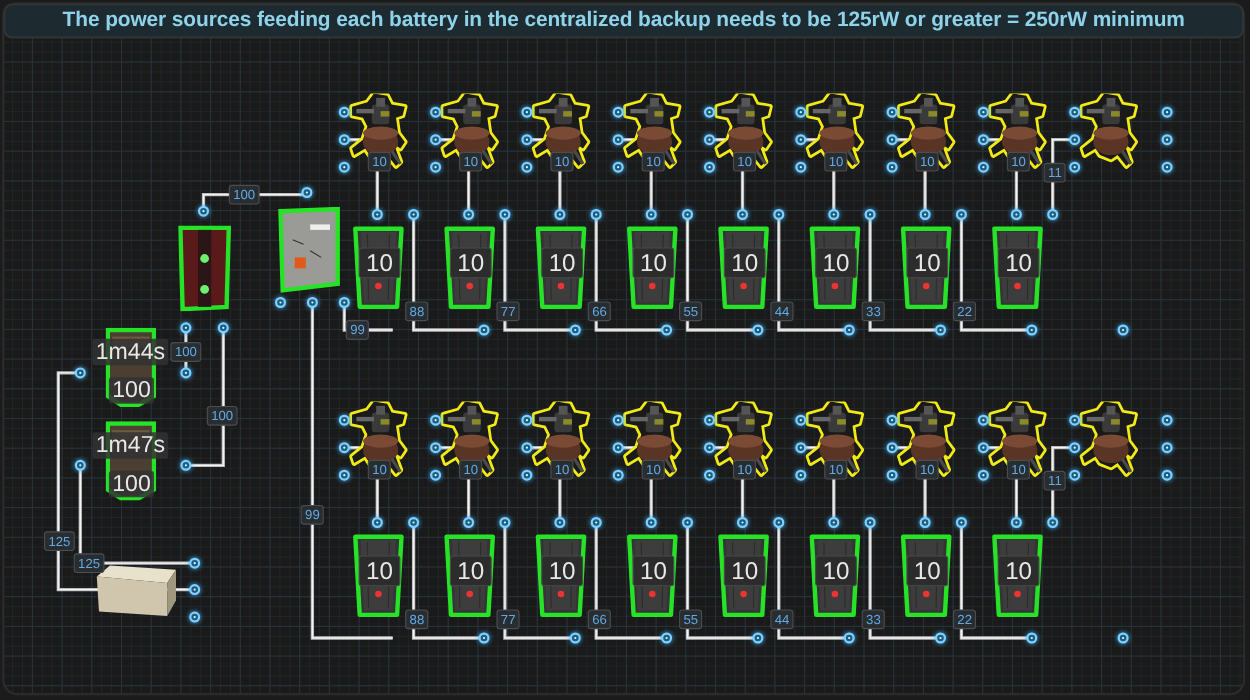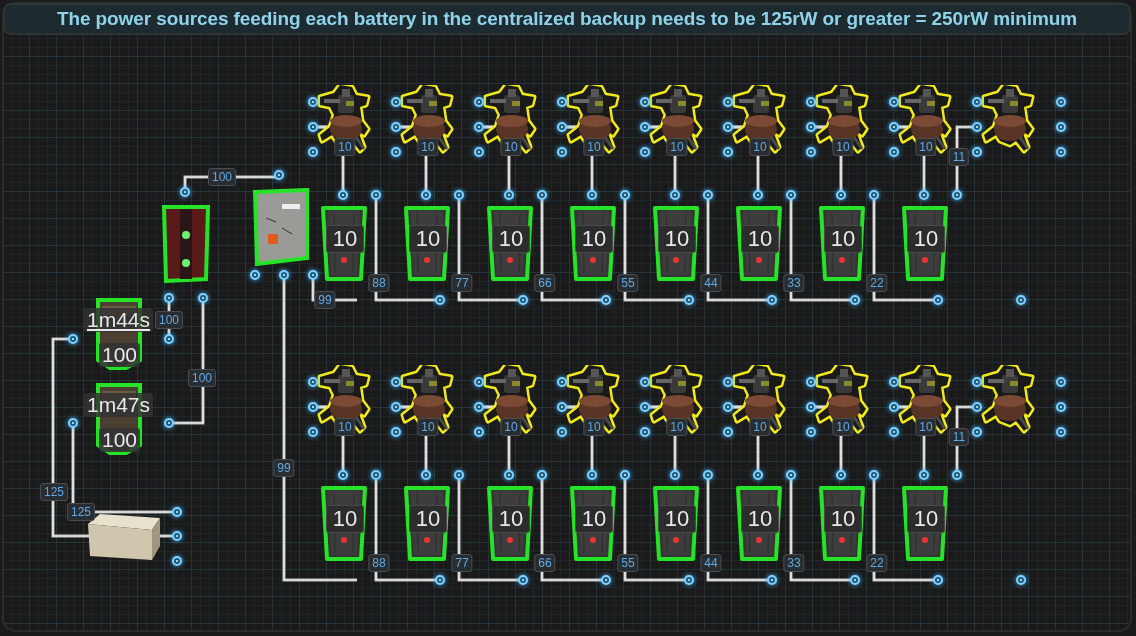--- a/index.html
+++ b/index.html
@@ -694,21 +694,21 @@
   </svg></div>
     <div class="big-batt" style="left: 86px; top: 512px; width: 76px; height: 50px;"><svg width="76" height="50" viewBox="0 0 76 50">
     <path d="M2 12 L14 2 L74 6 L66 18 Z" fill="#e8e2cc"></path>
     <path d="M2 12 L66 18 L66 48 L4 44 Z" fill="#cfc6ad"></path>
     <path d="M66 18 L74 6 L74 34 L66 48 Z" fill="#9f977f"></path>
   </svg></div>
     <div class="big-batt" style="left: 96px; top: 298px; width: 46px; height: 72px;"><svg width="46" height="72" viewBox="0 0 46 72">
     <path d="M2 2 L44 2 L44 62 L30 70 L14 70 L2 62 Z" fill="#4a3f30" stroke="#27e327" stroke-width="4"></path>
     <rect x="6" y="8" width="34" height="10" fill="#6b5a44"></rect>
   </svg></div>
-    <div class="tmr" style="left: 84px; top: 308px; text-decoration: underline;">1m44s</div>
+    <div class="tmr" style="left: 84px; top: 308px;">1m44s</div>
     <div class="cap" style="left: 99px; top: 343px;">100</div>
     <div class="big-batt" style="left: 96px; top: 383px; width: 46px; height: 72px;"><svg width="46" height="72" viewBox="0 0 46 72">
     <path d="M2 2 L44 2 L44 62 L30 70 L14 70 L2 62 Z" fill="#4a3f30" stroke="#27e327" stroke-width="4"></path>
     <rect x="6" y="8" width="34" height="10" fill="#6b5a44"></rect>
   </svg></div>
     <div class="tmr" style="left: 84px; top: 393px;">1m47s</div>
     <div class="cap" style="left: 99px; top: 428px;">100</div>
     <div class="lbl" style="left: 54px; top: 492px;">125</div>
     <div class="lbl" style="left: 81px; top: 512px;">125</div>
     <div class="node" style="left: 73px; top: 339px;"></div>

